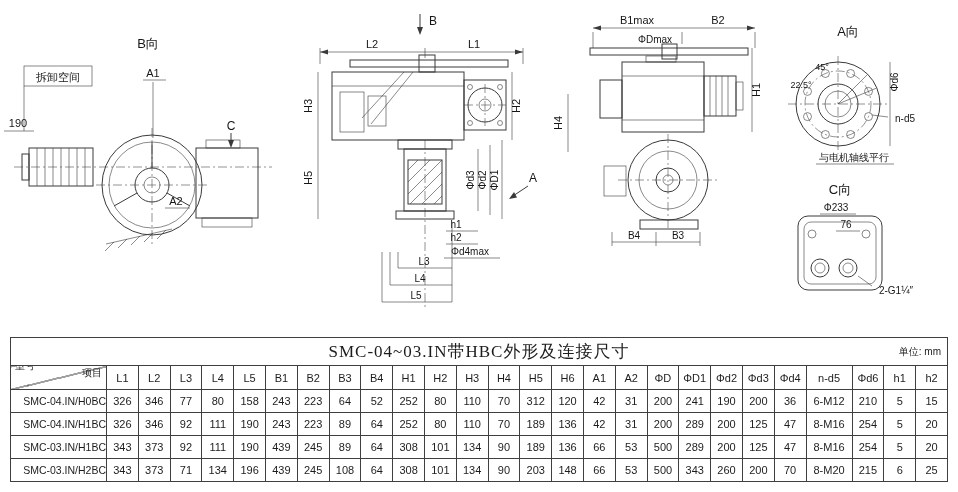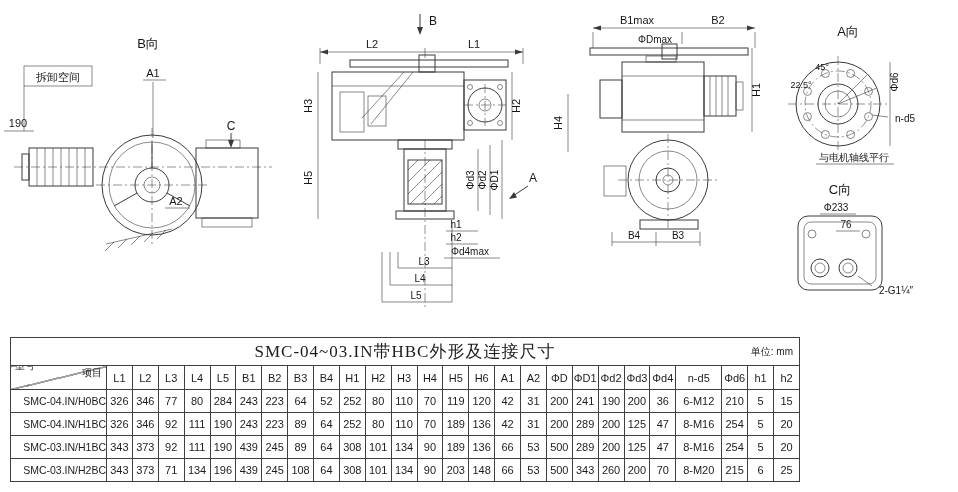--- a/index.html
+++ b/index.html
@@ -15,21 +15,21 @@
   svg .fill { fill:#3a3a3a; stroke:none; }
   svg text { fill:#161616; font-family:"Liberation Sans","DejaVu Sans",sans-serif; }
   svg .t9 { font-size:9px; }
   svg .t10 { font-size:10px; }
   svg .t11 { font-size:11px; }
   svg .t12 { font-size:12px; }
   svg .t13 { font-size:13px; }
 
   
   .table-area { position:absolute; top:337px; left:10px; width:938px; }
-  table.dims { border-collapse:collapse; table-layout:fixed; width:790px; font-size:11px; }
+  table.dims { border-collapse:collapse; table-layout:fixed; width:938px; font-size:11px; }
   table.dims th, table.dims td { border:1px solid #3f3f3f; text-align:center; padding:0; white-space:nowrap; overflow:hidden; font-weight:normal; }
   .title-cell { position:relative; height:28px; font-size:17px; letter-spacing:1px; font-family:"Liberation Serif","DejaVu Serif",serif; }
   .unit-label { position:absolute; right:6px; top:50%; transform:translateY(-50%); font-size:10px; letter-spacing:0; font-family:"Liberation Sans","DejaVu Sans",sans-serif; }
   #column-header-row th { height:24px; font-size:11px; }
   .corner-cell { position:relative; background-image:linear-gradient(to bottom right, transparent calc(50% - 0.5px), #3f3f3f calc(50% - 0.5px), #3f3f3f calc(50% + 0.5px), transparent calc(50% + 0.5px)); }
   .corner-top { position:absolute; top:0; right:4px; font-size:10px; }
   .corner-bottom { position:absolute; bottom:16px; left:4px; font-size:10px; }
   #dimension-table-body td { height:23px; font-size:11px; }
   #dimension-table-body td.model-cell { text-align:right; padding-left:3px; font-size:10.5px; }
 </style>
@@ -385,30 +385,30 @@
           </tr>
       </thead>
       <tbody id="dimension-table-body">
 
       <tr>
             <td class="model-cell">SMC-04.IN/H0BC</td>
             <td>326</td>
             <td>346</td>
             <td>77</td>
             <td>80</td>
-            <td>284</td>
+            <td>158</td>
             <td>243</td>
             <td>223</td>
             <td>64</td>
             <td>52</td>
             <td>252</td>
             <td>80</td>
             <td>110</td>
             <td>70</td>
-            <td>119</td>
+            <td>312</td>
             <td>120</td>
             <td>42</td>
             <td>31</td>
             <td>200</td>
             <td>241</td>
             <td>190</td>
             <td>200</td>
             <td>36</td>
             <td>6-M12</td>
             <td>210</td>

